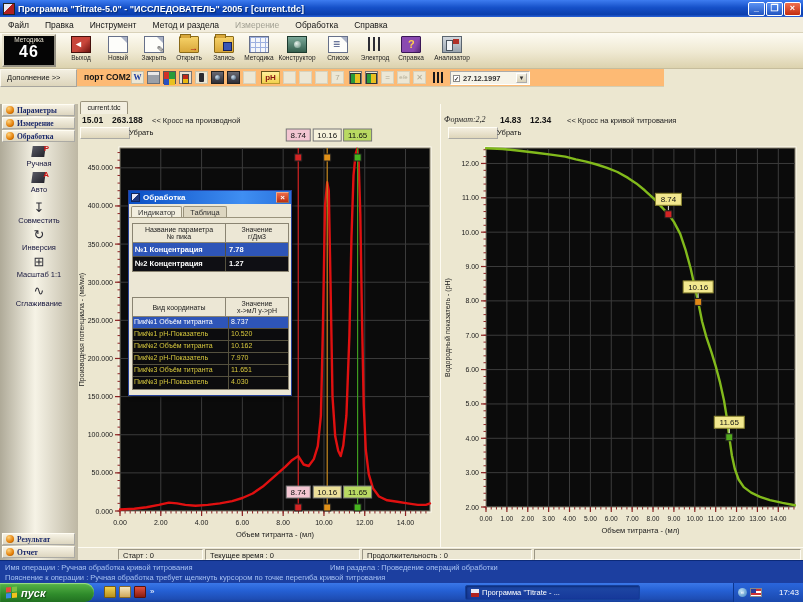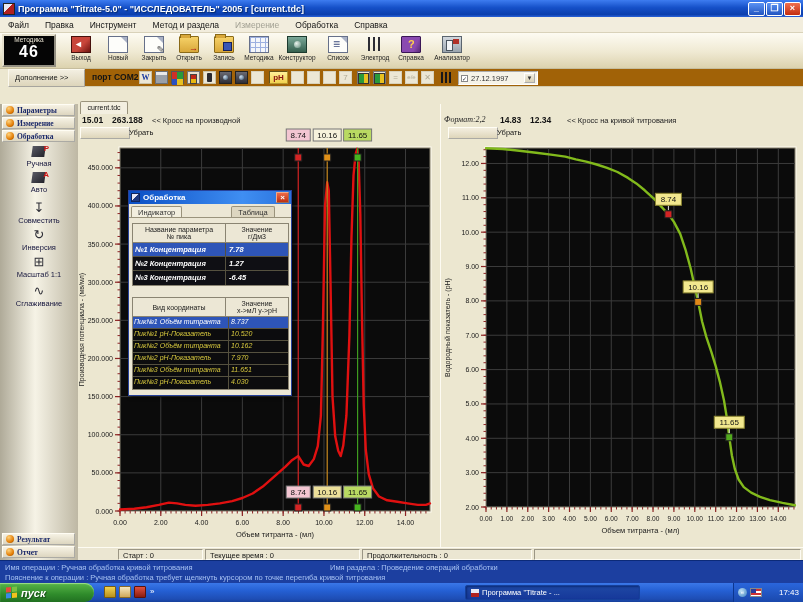--- a/index.html
+++ b/index.html
@@ -58,21 +58,21 @@
   .ic-electrode::before{content:"";position:absolute;left:3px;top:1px;width:13px;height:14px;
     background:repeating-linear-gradient(90deg,#2c2c34 0 2px,transparent 2px 5px);}
   .ic-book{background:linear-gradient(115deg,#8a4ab0 70%,#5a2a78);border:1px solid #3a1656;border-radius:1px;}
   .ic-book::after{content:"?";position:absolute;left:6px;top:1px;color:#ffd24a;font-weight:bold;font-size:11px;}
   .ic-analyzer{background:linear-gradient(#d2d8de,#9aa4ae);border:1px solid #5a646e;}
   .ic-analyzer::after{content:"";position:absolute;left:3px;top:3px;width:5px;height:9px;
     background:#f2f4f6;border:1px solid #4a545e;}
   .ic-analyzer::before{content:"";position:absolute;right:2px;top:2px;width:6px;height:5px;background:#b03028;}
 
   
-  .toolbar2{position:absolute;left:8px;top:69px;width:796px;height:18px;background:#a16207;
+  .toolbar2{position:absolute;left:0;top:69px;width:664px;height:18px;background:#fdba74;
     border-bottom:1px solid #d4cdb2;}
   .side-btn{position:absolute;left:0;top:0;width:77px;height:18px;border:1px outset #fbf8ee;
     background:linear-gradient(#f3efe1,#ddd5bb);font-size:7.5px;line-height:16px;padding-left:6px;}
   .port-label{position:absolute;left:84px;top:3px;font-weight:bold;font-size:8.5px;}
   .mi{position:absolute;top:2px;width:13px;height:13px;border:1px solid #c9c2a8;
     background:#ece7d5;font-size:8px;text-align:center;line-height:11px;}
   .mi.dim{color:#b0aa94;border-color:#d8d2bc;}
   .mi-w{color:#1a3aa0;font-weight:bold;font-family:"Liberation Serif",serif;}
   .mi-print{background:linear-gradient(#e8e8e8 30%,#9aa0a8 30%);border:1px solid #6a7078;}
   .mi-pal{background:linear-gradient(90deg,#d03028 50%,#2a9a3a 50%);border:1px solid #555;}
@@ -84,21 +84,21 @@
   .mi-cam::after{content:"";display:block;width:5px;height:5px;margin:3px auto;border-radius:50%;background:radial-gradient(circle at 35% 35%,#cfe0ef,#35506a);}
   .mi-ph{width:19px;background:linear-gradient(#ffef9a,#f2d24e);border:1px inset #b89a30;
     color:#8a1414;font-weight:bold;font-size:8px;}
   .mi-tbl{background:#ece7d5;border:1px solid #777;}
   .mi-tbl::after{content:"";display:block;width:9px;height:9px;margin:1px auto;
     background:linear-gradient(90deg,#2a9a3a 50%,#e8c020 50%);border:1px solid #333;}
   .mi-burette{border:none;background:transparent;}
   .mi-burette::before{content:"";position:absolute;left:2px;top:1px;width:10px;height:11px;
     background:repeating-linear-gradient(90deg,#17171b 0 2px,transparent 2px 4px);}
   .datebox{position:absolute;left:364px;top:2px;width:80px;height:14px;border:1px inset #fff;
-    background:#f6f3e8;font-size:7.5px;display:flex;align-items:center;padding:0 2px;color:#333;}
+    background:#f6f3e8;font-size:7.5px;display:flex;align-items:center;padding:0 2px;color:#333;font-weight:bold;}
   .datebox .chk{width:7px;height:7px;border:1px solid #888;background:#fff;margin-right:3px;font-size:6px;line-height:6px;}
   .datebox .dd{margin-left:auto;width:11px;height:10px;background:linear-gradient(#f2efe2,#d8d0b6);
     border:1px outset #fff;font-size:6px;line-height:9px;text-align:center;}
 
   
   .methodrow{position:absolute;left:0;top:87px;width:803px;height:17px;}
   .side-btn2{position:absolute;left:0;top:0;width:77px;height:17px;border:1px outset #fbf8ee;
     background:linear-gradient(#f3efe1,#ddd5bb);font-size:7.5px;line-height:15px;padding-left:6px;}
   .darkbar{position:absolute;left:78px;top:0;width:725px;height:17px;
     background:linear-gradient(#807d72,#2a2924 55%,#15140f);
@@ -136,30 +136,30 @@
   svg.chart text{font-family:"Liberation Sans",sans-serif;}
 
   
   .dialog{position:absolute;left:128px;top:190px;width:164px;height:206px;z-index:50;
     background:#ECE7D5;border:1px solid #26419a;box-shadow:2px 2px 3px rgba(0,0,0,.55);}
   .dlg-title{height:13px;background:linear-gradient(90deg,#0a4ec4,#3f8ef2 70%,#2a72dc);
     display:flex;align-items:center;color:#fff;font-weight:bold;font-size:8px;padding:0 2px;}
   .dlg-ico{width:9px;height:9px;margin-right:3px;background:linear-gradient(135deg,#e8e8f4 45%,#203a80 45%);border:1px solid #10255c;}
   .dlg-close{margin-left:auto;width:13px;height:11px;border:1px outset #f0a888;border-radius:1px;
     background:linear-gradient(#ee6a48,#bc3012);color:#fff;font-size:8px;line-height:9px;text-align:center;font-weight:bold;}
-  .dlg-tabs{display:flex;padding:2px 2px 0;height:14px;border-bottom:1px solid #9a937c;gap:48px;}
+  .dlg-tabs{display:flex;padding:2px 2px 0;height:14px;border-bottom:1px solid #9a937c;}
   .dtab{padding:1px 6px;font-size:7.5px;border:1px solid #9a937c;border-bottom:none;
     border-radius:2px 2px 0 0;background:#ddd6c0;margin-right:1px;color:#333;}
   .dtab.active{background:#f2eedf;position:relative;top:0;font-weight:normal;}
   .dtbl{position:absolute;left:3px;width:157px;border:1px solid #8a8472;background:#0d0d0f;}
   .dhead{display:flex;background:#ECE7D5;color:#1a1a1a;font-size:7px;text-align:center;border-bottom:1px solid #8a8472;}
   .dhead .hc{padding:2px 1px;display:flex;flex-direction:column;justify-content:center;}
   .dhead .hc:first-child{width:93px;border-right:1px solid #8a8472;}
   .dhead .hc:last-child{flex:1;}
-  .trow{display:flex;border-bottom:1px solid #55513f;font-style:italic;}
+  .trow{display:flex;border-bottom:1px solid #55513f;}
   .trow:last-child{border-bottom:none;}
   .t1r{height:14px;background:#0f0f14;color:#fff;font-weight:bold;font-size:7.5px;}
   .t1r .cn{width:93px;padding:2px 2px 0;border-right:1px solid #55513f;}
   .t1r .cv{flex:1;padding:2px 3px 0;}
   .t1r.sel{background:#2E55B8;}
   .t2r{height:12px;background:#0c0c0e;color:#d8c93e;font-size:7px;}
   .t2r .cn{width:96px;padding:1px 1px 0;border-right:1px solid #55513f;white-space:nowrap;overflow:hidden;}
   .t2r .cv{flex:1;padding:1px 2px 0;}
   .t2r.sel{background:#2E55B8;color:#fff;}
 
@@ -777,24 +777,20 @@
       </div>
       <div id="t1body">
           <div class="trow t1r sel">
             <span class="cn">№1 Концентрация</span>
             <span class="cv">7.78</span>
           </div>
           <div class="trow t1r">
             <span class="cn">№2 Концентрация</span>
             <span class="cv">1.27</span>
           </div>
-          <div class="trow t1r">
-            <span class="cn">№3 Концентрация</span>
-            <span class="cv">-6.45</span>
-          </div>
         </div>
     </div>
     <div class="dtbl" style="top:106px">
       <div class="dhead">
         <span class="hc">
           <span>Вид координаты</span>
           </span>
         <span class="hc">
           <span>Значение</span>
             <span>x-&gt;мЛ    у-&gt;pH</span>

